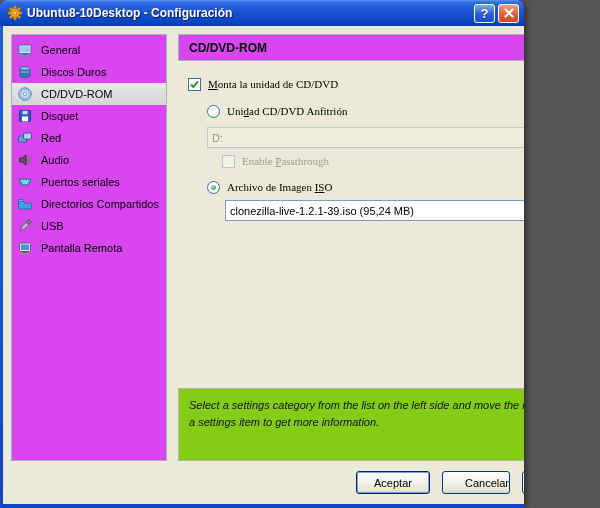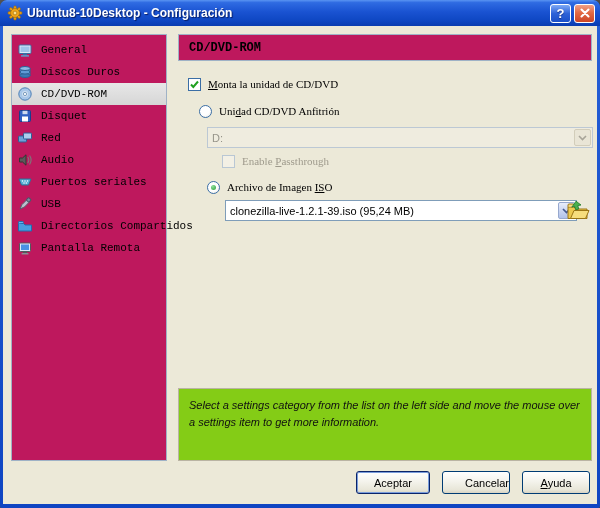--- a/index.html
+++ b/index.html
@@ -1,17 +1,17 @@
 <!DOCTYPE html>
 <html><head>
 <meta charset="utf-8">
 <style>
   html,body{margin:0;padding:0;background:#555;}
   .window{
-    position:relative;width:600px;height:508px;
+    position:relative;width:524px;height:508px;
     font-family:"Liberation Sans","DejaVu Sans",sans-serif;
     background:linear-gradient(180deg,#2660d8,#0f45c2);
     border-radius:7px 7px 2px 2px;
     box-shadow:2px 2px 6px rgba(0,0,0,.5);
     overflow:hidden;
   }
   
   .titlebar{
     position:absolute;left:0;top:0;right:0;height:26px;
     background:linear-gradient(180deg,#5a94f2 0%,#2f6be2 10%,#1a53d2 45%,#0e46c2 80%,#0a3cb0 100%);
@@ -30,21 +30,21 @@
     box-sizing:border-box;border:1px solid #ffffff;cursor:pointer;
   }
   .tb-help{background:linear-gradient(180deg,#7fa9f5,#2e63d8 50%,#1a4fc8);}
   .tb-close{background:linear-gradient(180deg,#f0a088,#e26a44 45%,#cc4526);}
   .tb-help span{color:#fff;font-weight:bold;font-size:13px;line-height:1;text-shadow:0 1px 1px rgba(0,0,60,.5);}
   
   .client{
     position:absolute;left:3px;top:26px;width:594px;height:478px;
     background:#ece9d8;font-size:11px;color:#000;
   }
-  .panelbox{position:absolute;background:#be185d;border:1px solid #9fb2c6;box-sizing:border-box;font-family:Liberation Mono, monospace;}
+  .panelbox{position:absolute;background:#d946ef;border:1px solid #9fb2c6;box-sizing:border-box;}
   
   .sidebar{left:8px;top:8px;width:156px;height:427px;padding-top:4px;}
   .side-item{
     display:flex;align-items:center;height:22px;padding-left:5px;gap:8px;cursor:pointer;
   }
   .side-item.selected{background:linear-gradient(180deg,#e7e7e7,#d6d6d6);}
   .sicon{width:16px;height:16px;flex:0 0 auto;display:block;}
   .slabel{white-space:nowrap;}
   
   .header-box{left:175px;top:8px;width:414px;height:27px;display:flex;align-items:center;padding-left:10px;}
@@ -192,33 +192,33 @@
             <circle cx="8" cy="7" r="0.7" fill="#fff"></circle>
           <circle cx="10.5" cy="7" r="0.7" fill="#fff"></circle>
             <circle cx="7" cy="9" r="0.7" fill="#fff"></circle>
           <circle cx="9.3" cy="9" r="0.7" fill="#fff"></circle>
         </svg>
         <span class="slabel">Puertos seriales</span>
       </div>
 
       <div class="side-item">
         <svg class="sicon" viewBox="0 0 16 16">
+          <path d="M1.5,5.5 h5 l1.5,1.5 h6.5 v6 h-13 z" fill="#4a9ee0" stroke="#1d6fb0"></path>
+          <path d="M1.5,5.5 v-1.3 a0.7,0.7 0 0 1 0.7,-0.7 h3.6 l1.2,1.2" fill="#6db4ec" stroke="#1d6fb0"></path>
+        </svg>
+        <span class="slabel">Directorios Compartidos</span>
+      </div>
+
+      <div class="side-item">
+        <svg class="sicon" viewBox="0 0 16 16">
           <polygon points="3,13 5,8.6 10.4,3.2 12.8,5.6 7.4,11 " fill="#b8c0cc" stroke="#5a6470"></polygon>
           <rect x="10" y="2.2" width="3.4" height="3.4" rx="0.6" transform="rotate(45 11.7 3.9)" fill="#7e8aa0" stroke="#4a5568"></rect>
           <polygon points="3,13 4.4,12.4 3.6,11.6" fill="#4a5568"></polygon>
         </svg>
         <span class="slabel">USB</span>
-      </div>
-
-      <div class="side-item">
-        <svg class="sicon" viewBox="0 0 16 16">
-          <path d="M1.5,5.5 h5 l1.5,1.5 h6.5 v6 h-13 z" fill="#4a9ee0" stroke="#1d6fb0"></path>
-          <path d="M1.5,5.5 v-1.3 a0.7,0.7 0 0 1 0.7,-0.7 h3.6 l1.2,1.2" fill="#6db4ec" stroke="#1d6fb0"></path>
-        </svg>
-        <span class="slabel">Directorios Compartidos</span>
       </div>
 
       <div class="side-item">
         <svg class="sicon" viewBox="0 0 16 16">
           <rect x="2.5" y="3" width="11" height="8.5" rx="1" fill="#dce9f8" stroke="#55585c"></rect>
           <rect x="4" y="4.5" width="8" height="5.5" fill="#4a90e2"></rect>
           <rect x="6" y="11.5" width="4" height="1.5" fill="#55585c"></rect>
           <rect x="4.5" y="13" width="7" height="1.4" rx="0.5" fill="#8a8e94"></rect>
         </svg>
         <span class="slabel">Pantalla Remota</span>
@@ -231,21 +231,21 @@
 
     <div class="ctl-row" style="left:185px;top:52px;">
       <span class="checkbox on">
         <svg class="mark" width="11" height="11" viewBox="0 0 11 11">
           <path d="M2,5.5 L4.3,8 L9,2.5" fill="none" stroke="#21a121" stroke-width="2"></path>
         </svg>
       </span>
       <span class="lbl"><u>M</u>onta la unidad de CD/DVD</span>
     </div>
 
-    <div class="ctl-row" style="left:196px;top:79px;">
+    <div class="ctl-row" style="left:204px;top:79px;">
       <span class="radio"></span>
       <span class="lbl">Uni<u>d</u>ad CD/DVD Anfitrión</span>
     </div>
 
     <div class="combo disabled" style="left:204px;top:101px;width:386px;">
       <span class="cval">D:</span>
       <span class="arrow">
         <svg width="9" height="6" viewBox="0 0 9 6">
             <path d="M1,1 L4.5,4.5 L8,1" fill="none" stroke="#a8a499" stroke-width="1.6"></path>
           </svg>

